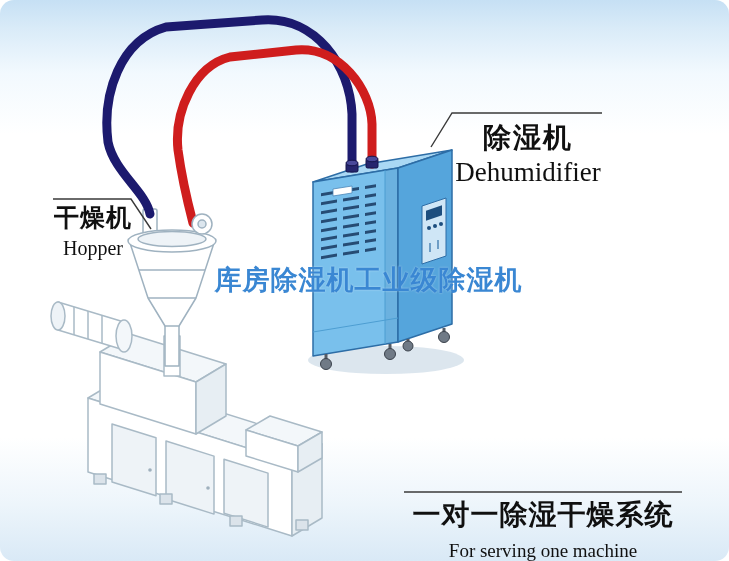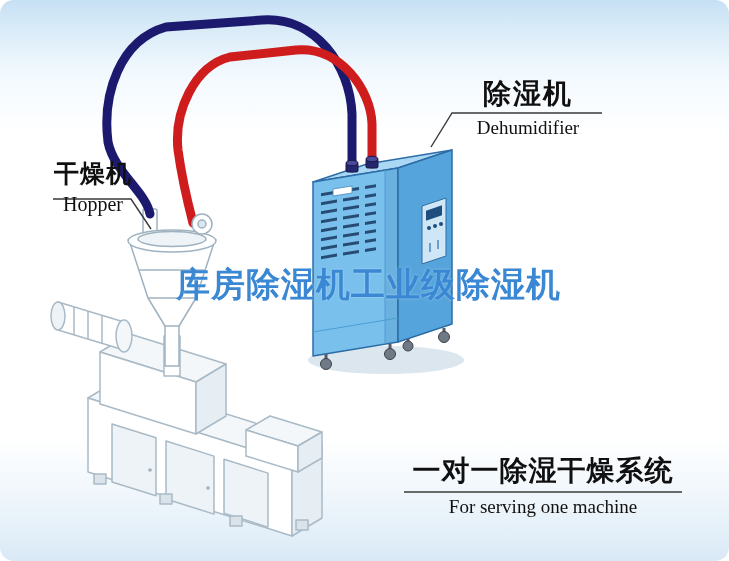--- a/index.html
+++ b/index.html
@@ -1,34 +1,34 @@
 <!DOCTYPE html>
 <html><head>
 <meta charset="utf-8">
 <style>
   html,body{margin:0;padding:0;}
   body{width:729px;height:561px;background:#ffffff;font-family:"Liberation Sans",sans-serif;}
   .canvas{position:relative;width:729px;height:561px;overflow:hidden;background:#ffffff;}
   .bg{position:absolute;inset:0;border-radius:14px;
       background:linear-gradient(180deg,#c6e0f4 0%,#d9ebf8 5%,#f2f9fe 13%,#ffffff 24%,#ffffff 78%,#edf5fb 90%,#d9e9f6 100%);}
   svg.scene{position:absolute;left:0;top:0;width:729px;height:561px;}
-  .label{position:absolute;text-align:center;color:#101010;}
+  .label{position:absolute;text-align:center;color:#101010;margin-top:44px;}
   .label .cn{font-weight:700;}
   .label .en{font-family:"Liberation Serif",serif;}
   #hopper-label{left:48px;top:158px;width:90px;}
   #hopper-label .cn{font-size:25px;line-height:30px;letter-spacing:1px;}
   #hopper-label .en{font-size:20px;line-height:24px;margin-top:4px;}
   #dehumidifier-label{left:452px;top:78px;width:152px;}
   #dehumidifier-label .cn{font-size:28px;line-height:32px;letter-spacing:2px;}
-  #dehumidifier-label .en{font-size:19px;line-height:26px;margin-top:5px;}
+  #dehumidifier-label .en{font-size:27px;line-height:26px;margin-top:5px;}
   #system-label{left:402px;top:454px;width:282px;}
   #system-label .cn{font-size:28px;line-height:34px;letter-spacing:1px;}
   #system-label .en{font-size:19px;line-height:26px;margin-top:6px;}
   #watermark{position:absolute;left:0;right:0;top:262px;text-align:center;
-             font-size:34px;font-weight:700;color:#3a87d3;letter-spacing:1px;
+             font-size:27px;font-weight:700;color:#3a87d3;letter-spacing:1px;
              text-shadow:0 0 2px rgba(255,255,255,0.5);padding-left:8px;}
 </style>
 </head>
 <body>
 
 <div class="canvas">
   <div class="bg"></div>
 
   <svg class="scene" viewBox="0 0 729 561">
 

